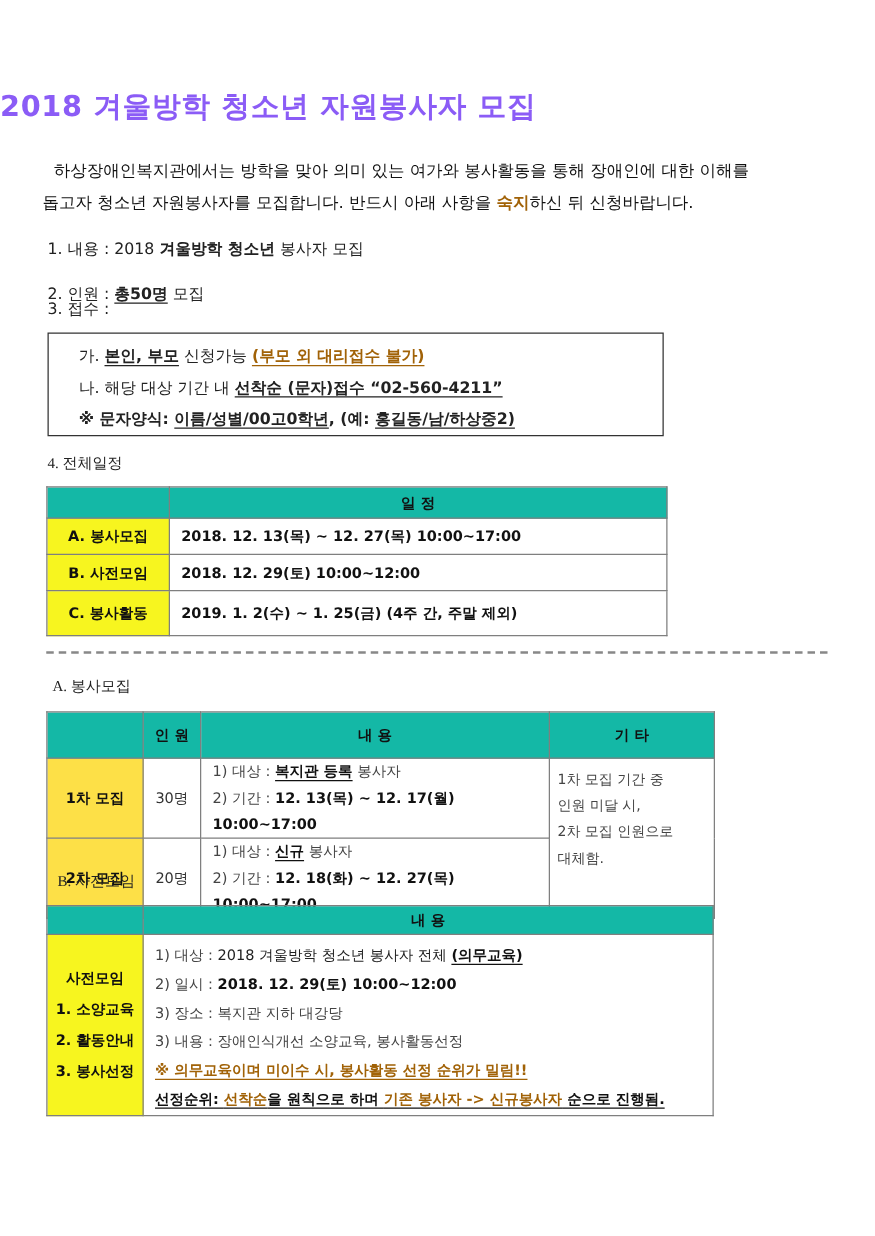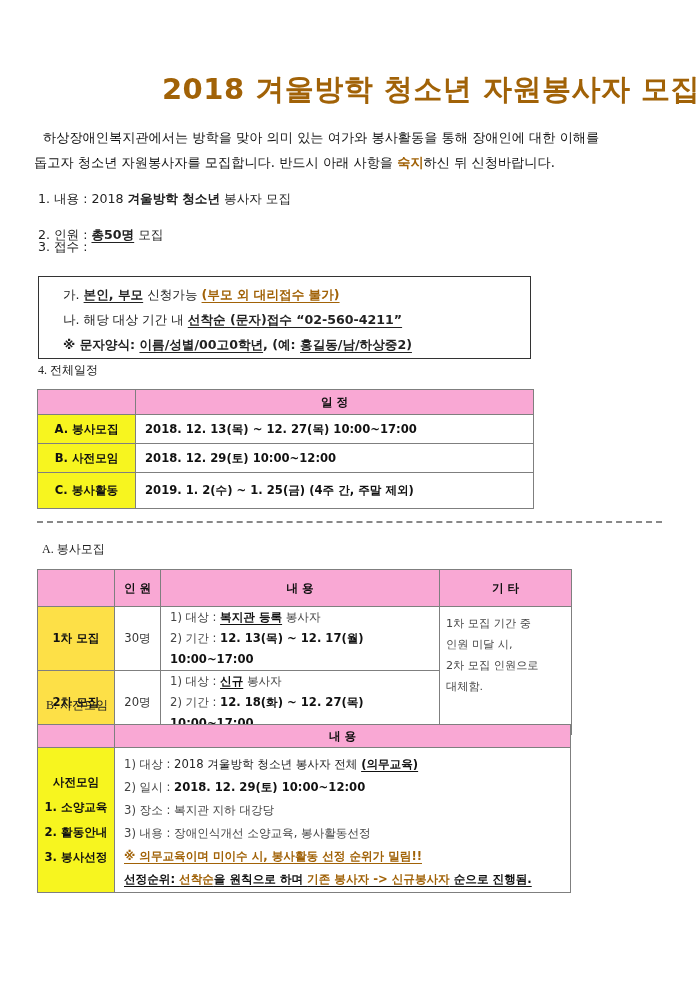--- a/index.html
+++ b/index.html
@@ -3,42 +3,42 @@
 <meta charset="utf-8">
 <style>
   html, body { margin: 0; padding: 0; background: #ffffff; }
   body {
     width: 700px; height: 989px; position: relative; overflow: hidden;
     font-family: "DejaVu Sans", "Liberation Sans", sans-serif;
     color: #111;
   }
   .abs { position: absolute; }
   .title {
-    left: 0; width: 700px; top: 70px; text-align: right;
-    font-size: 29px; font-weight: bold; letter-spacing: 0.5px; color: #a16207;
+    left: 0; width: 700px; top: 70px; text-align: left;
+    font-size: 23px; font-weight: bold; letter-spacing: 0.5px; color: #8b5cf6;
   }
   .intro {
     left: 34px; width: 640px; top: 125px;
     font-size: 13.2px; line-height: 25px; color: #111;
   }
   .intro .ind { padding-left: 9px; }
   .red { color: #a16207; font-weight: bold; }
   .b { font-weight: bold; }
   .u { text-decoration: underline; text-underline-offset: 3px; }
   .list-item { left: 38px; font-size: 12.6px; color: #222; }
   .apply-box {
-    left: 38px; top: 276px; width: 493px; height: 83px;
+    left: 38px; top: 266px; width: 493px; height: 83px;
     border: 1px solid #333; box-sizing: border-box;
     padding: 5px 0 0 24px;
   }
   .apply-box .line { font-size: 12.6px; line-height: 25px; color: #222; white-space: nowrap; }
   .sec-label { font-size: 12px; color: #222; font-family: Liberation Serif, serif; }
   table { border-collapse: collapse; position: absolute; }
   td, th { border: 1px solid #7f7f7f; padding: 0; font-size: 11.6px; }
-  .yel { background: #f9a8d4; }
+  .yel { background: #14b8a6; }
   th { font-weight: bold; text-align: center; color: #111; }
   .sched td.lbl { text-align: center; font-weight: bold; background: #f7f51f; }
   .sched td.val { font-weight: bold; padding-left: 9px; }
   .dash {
     left: 37px; top: 521px; width: 625px; height: 0;
     border-top: 2px dashed #888;
   }
   .rec td { vertical-align: middle; }
   .rec td.lbl { text-align: center; font-weight: bold; background: #fde047; }
   .rec td.cnt { text-align: center; color: #333; }

